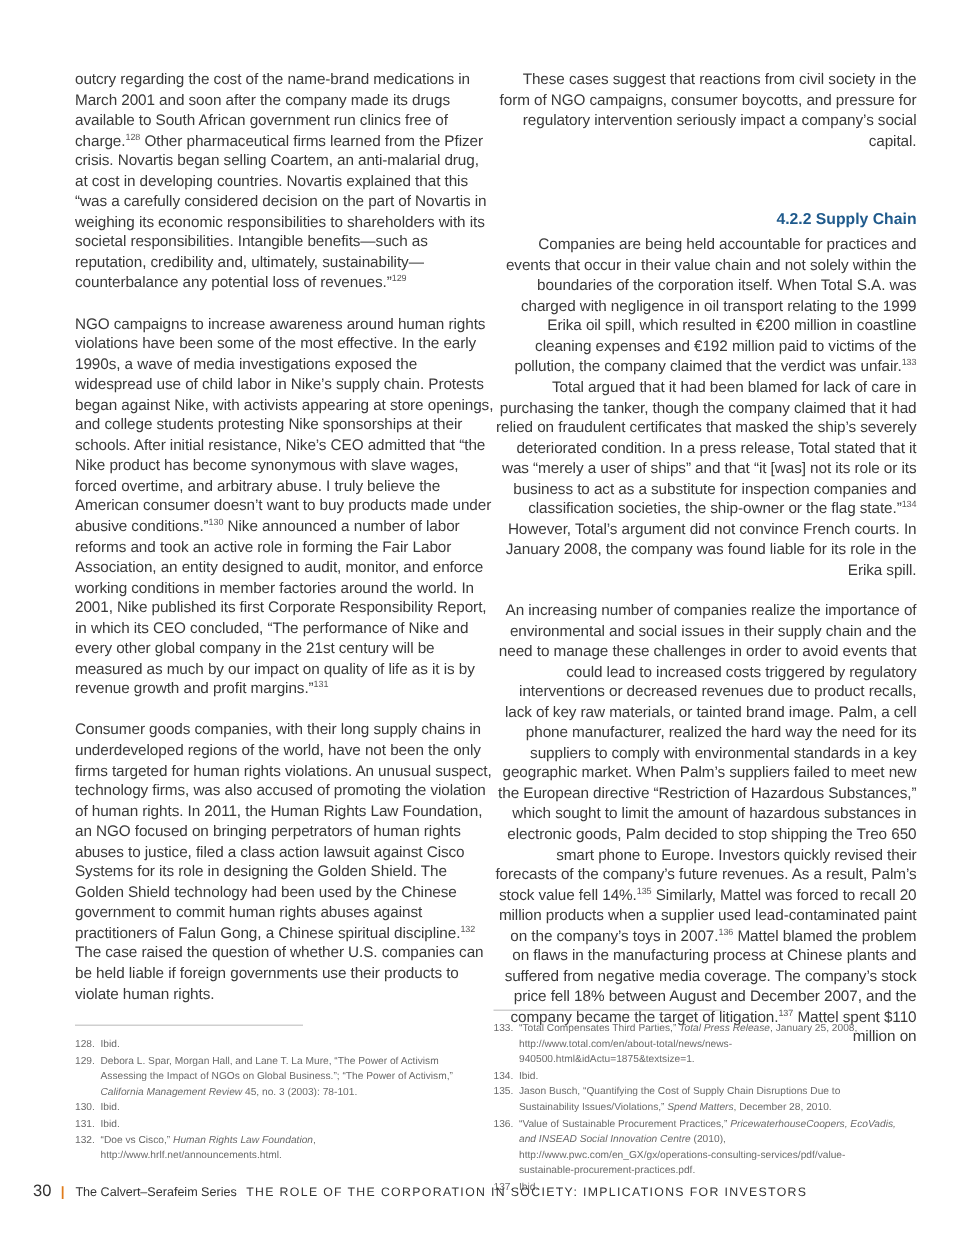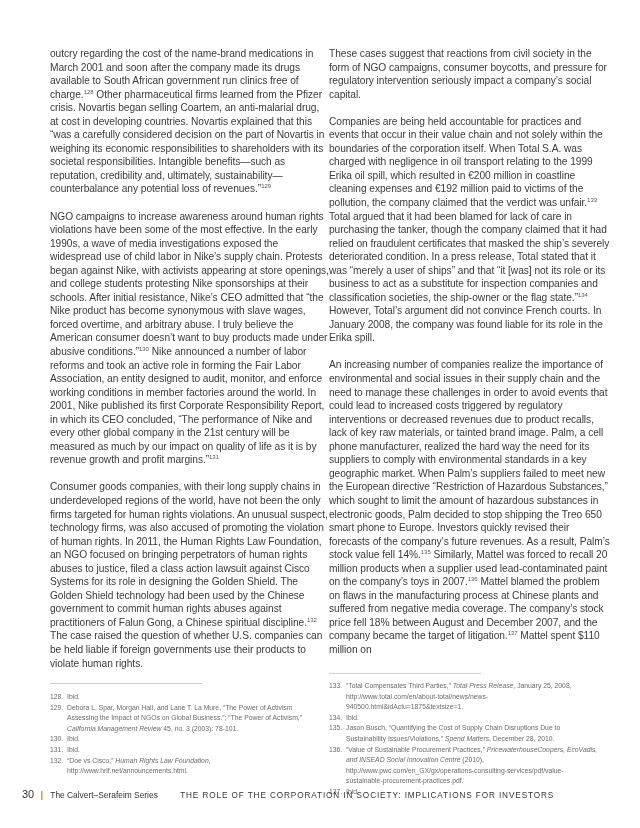--- a/index.html
+++ b/index.html
@@ -1,33 +1,33 @@
 <!DOCTYPE html>
 <html><head>
 <meta charset="utf-8">
 <style>
   html, body { margin: 0; padding: 0; background: #ffffff; }
   body { width: 640px; height: 828px; position: relative; overflow: hidden;
          font-family: "Liberation Sans", sans-serif; color: #3a3a3a; }
   .col { position: absolute; top: 47px; width: 280px; }
   .col.left { left: 50px; }
-  .col.right { left: 329px; width: 282px; }
+  .col.right { left: 329px; width: 282px; text-align: right; }
   p.body { margin: 0; font-size: 10.2px; line-height: 13.55px; letter-spacing: -0.05px; }
   p.body + p.body { margin-top: 13.5px; }
   sup.fn { font-size: 6px; vertical-align: 4px; line-height: 0; color: #555; }
   h3.section { margin: 38px 0 4px 0; font-size: 10.5px; font-weight: bold; color: #1f5a8c; line-height: 14px; }
   .fn-rule { position: absolute; height: 1px; background: #cfcfcf; width: 152px; }
   .fn-list { position: absolute; width: 262px; font-size: 6.8px; line-height: 10.6px; color: #6a6a6a; margin: 0; padding: 0; list-style: none; }
   .fn-list li { position: relative; padding-left: 17px; }
   .fn-list li .num { position: absolute; left: 0; top: 0; }
   .fn-list i { font-style: italic; }
   .footer { position: absolute; top: 788px; left: 22px; font-size: 8.4px; color: #333; white-space: nowrap; }
   .footer .page-num { font-size: 11px; color: #333; margin-right: 4px; }
   .footer .bar { color: #e07b1a; font-weight: bold; margin-right: 5px; font-size: 9px; }
-  .footer .series { margin-right: 20px; }
+  .footer .series { margin-right: 4px; }
   .footer .title { letter-spacing: 0.9px; font-size: 8.2px; text-align: center; }
 </style>
 </head>
 <body>
 
 <div class="col left">
   <p class="body">
     <span>outcry regarding the cost of the name-brand medications in March 2001 and soon after the company made its drugs available to South African government run clinics free of charge.</span><sup class="fn">128</sup><span> Other pharmaceutical firms learned from the Pfizer crisis. Novartis began selling Coartem, an anti-malarial drug, at cost in developing countries. Novartis explained that this “was a carefully considered decision on the part of Novartis in weighing its economic responsibilities to shareholders with its societal responsibilities. Intangible benefits—such as reputation, credibility and, ultimately, sustainability—counterbalance any potential loss of revenues.”</span><sup class="fn">129</sup>
   </p>
   <p class="body">
@@ -42,20 +42,21 @@
 <ul class="fn-list" style="left:50px; top:692px;">
   <li><span class="num">128.</span><span>Ibid.</span></li>
   <li><span class="num">129.</span><span>Debora L. Spar, Morgan Hall, and Lane T. La Mure, “The Power of Activism Assessing the Impact of NGOs on Global Business.”; “The Power of Activism,” </span><i>California Management Review</i><span> 45, no. 3 (2003): 78-101.</span></li>
   <li><span class="num">130.</span><span>Ibid.</span></li>
   <li><span class="num">131.</span><span>Ibid.</span></li>
   <li><span class="num">132.</span><span>“Doe vs Cisco,” </span><i>Human Rights Law Foundation</i><span>, http://www.hrlf.net/announcements.html.</span></li>
 </ul>
 
 <div class="col right">
   <p class="body">These cases suggest that reactions from civil society in the form of NGO campaigns, consumer boycotts, and pressure for regulatory intervention seriously impact a company’s social capital.</p>
+  <h3 class="section">4.2.2 Supply Chain</h3>
   <p class="body">
     <span>Companies are being held accountable for practices and events that occur in their value chain and not solely within the boundaries of the corporation itself. When Total S.A. was charged with negligence in oil transport relating to the 1999 Erika oil spill, which resulted in €200 million in coastline cleaning expenses and €192 million paid to victims of the pollution, the company claimed that the verdict was unfair.</span><sup class="fn">133</sup><span> Total argued that it had been blamed for lack of care in purchasing the tanker, though the company claimed that it had relied on fraudulent certificates that masked the ship’s severely deteriorated condition. In a press release, Total stated that it was “merely a user of ships” and that “it [was] not its role or its business to act as a substitute for inspection companies and classification societies, the ship-owner or the flag state.”</span><sup class="fn">134</sup><span> However, Total’s argument did not convince French courts. In January 2008, the company was found liable for its role in the Erika spill.</span>
   </p>
   <p class="body">
     <span>An increasing number of companies realize the importance of environmental and social issues in their supply chain and the need to manage these challenges in order to avoid events that could lead to increased costs triggered by regulatory interventions or decreased revenues due to product recalls, lack of key raw materials, or tainted brand image. Palm, a cell phone manufacturer, realized the hard way the need for its suppliers to comply with environmental standards in a key geographic market. When Palm’s suppliers failed to meet new the European directive “Restriction of Hazardous Substances,” which sought to limit the amount of hazardous substances in electronic goods, Palm decided to stop shipping the Treo 650 smart phone to Europe. Investors quickly revised their forecasts of the company’s future revenues. As a result, Palm’s stock value fell 14%.</span><sup class="fn">135</sup><span> Similarly, Mattel was forced to recall 20 million products when a supplier used lead-contaminated paint on the company’s toys in 2007.</span><sup class="fn">136</sup><span> Mattel blamed the problem on flaws in the manufacturing process at Chinese plants and suffered from negative media coverage. The company’s stock price fell 18% between August and December 2007, and the company became the target of litigation.</span><sup class="fn">137</sup><span> Mattel spent $110 million on</span>
   </p>
 </div>
 
 <div class="fn-rule" style="left:329px; top:673px;"></div>
 <ul class="fn-list" style="left:329px; top:681px; width:270px;">

